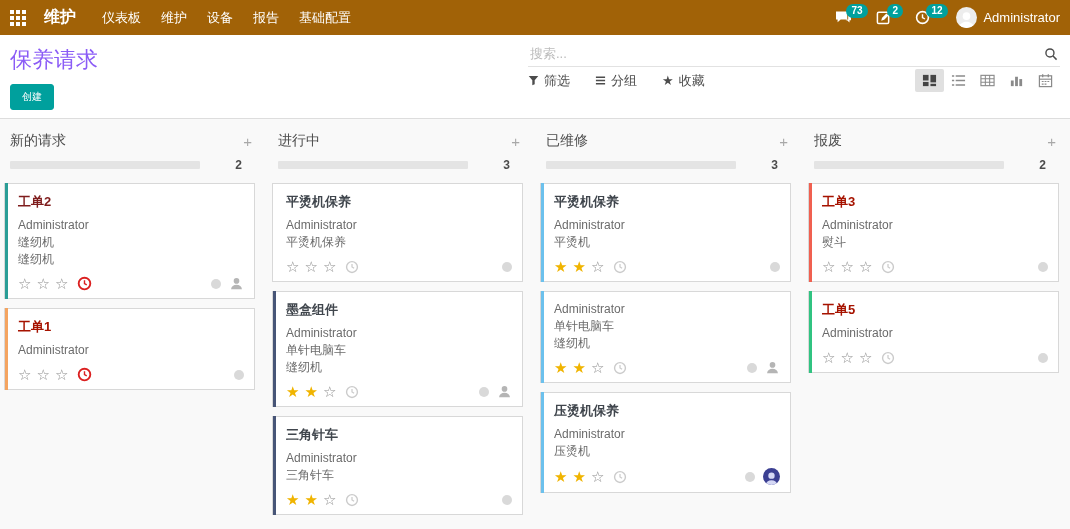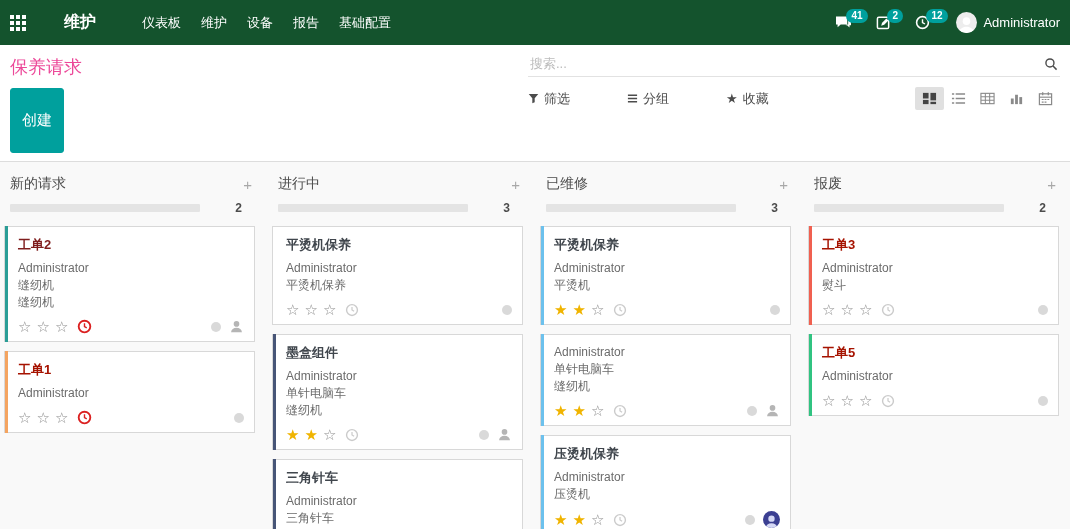--- a/index.html
+++ b/index.html
@@ -1,43 +1,43 @@
 <!DOCTYPE html>
 <html><head>
 <meta charset="utf-8">
 <style>
   * { box-sizing: border-box; margin: 0; padding: 0; }
   html,body { width:1070px; height:529px; overflow:hidden; }
   body { font-family:"Liberation Sans",sans-serif; background:#f9f9f9; }
 
   
-  .navbar { height:45px; background:#14532d; display:flex; align-items:center; color:#fff; padding-right:10px;gap:20px; }
+  .navbar { height:35px; background:#a16207; display:flex; align-items:center; color:#fff; padding-right:10px; }
   .apps-btn { width:36px; height:35px; display:flex; align-items:center; justify-content:center; cursor:pointer; }
   .apps-grid { display:grid; grid-template-columns:repeat(3,4px); grid-gap:2px; }
   .apps-grid i { width:4px; height:4px; background:#fff; display:block; }
   .app-title { font-size:16px; font-weight:bold; margin:0 16px 0 8px; cursor:pointer; }
   .nav-menu { display:flex; }
   .nav-menu .nav-item { color:#fff; font-size:13px; padding:0 10px; line-height:35px; cursor:pointer; white-space:nowrap; }
   .nav-right { margin-left:auto; display:flex; align-items:center; }
   .nav-ico { position:relative; margin:0 12px; color:#fff; cursor:pointer; display:flex; }
   .badge { position:absolute; top:-6px; left:11px; background:#00A09D; color:#fff; border-radius:9px; font-size:10px; font-weight:bold; padding:1px 5px; line-height:12px; }
   .user { display:flex; align-items:center; margin-left:14px; font-size:13px; cursor:pointer; }
   .user-avatar { width:21px; height:21px; border-radius:50%; background:#ededed; color:#bdbdbd; display:flex; align-items:flex-end; justify-content:center; margin-right:6px; overflow:hidden; }
 
   
   .cp { background:#fff; padding:8px 10px 8px 10px; display:flex; }
   .cp-left { flex:1; display:flex; flex-direction:column; }
-  .cp-title { font-size:18px; color:#ec4899; margin-top:2px; }
-  .btn-create { background:#00A09D; color:#fff; font-size:15px; border:1px solid #00A09D; padding:22px 11px; border-radius:3px; width:fit-content; margin-top:9px; cursor:pointer; font-family:inherit; }
+  .cp-title { font-size:22px; color:#8b5cf6; margin-top:2px; }
+  .btn-create { background:#00A09D; color:#fff; font-size:10px; border:1px solid #00A09D; padding:5px 11px; border-radius:3px; width:fit-content; margin-top:9px; cursor:pointer; font-family:inherit; }
   .cp-right { width:532px; display:flex; flex-direction:column; }
   .search { display:flex; align-items:flex-end; border-bottom:1px solid #e2e2e2; padding:3px 2px 5px 2px; }
   .search input { flex:1; border:none; outline:none; font-size:13px; color:#555; background:transparent; font-family:inherit; }
   .search input::placeholder { color:#bbb; }
   .search-ico { color:#4c4c4c; display:flex; cursor:pointer; }
-  .cp-row2 { display:flex; align-items:center; margin-top:10px;gap:32px; }
+  .cp-row2 { display:flex; align-items:center; margin-top:2px; }
   .cp-filter { display:inline-flex; align-items:center; gap:5px; font-size:13px; color:#4c4c4c; margin-right:25px; cursor:pointer; white-space:nowrap; }
   .fav-star { font-size:13px; line-height:1; }
   .switcher { margin-left:auto; display:flex; align-items:center; }
   .sw { width:29px; height:23px; display:flex; align-items:center; justify-content:center; color:#8a8a8a; cursor:pointer; }
   .sw.active { background:#e0e0e0; color:#444; border-radius:2px; }
 
   
   .kanban { display:flex; align-items:flex-start; padding:9px 5px 0 4px; border-top:1px solid #ddd; background:#f9f9f9; height:426px; overflow:hidden; }
   .col { width:251px; margin-right:17px; flex:none; }
   .col-head { display:flex; align-items:center; padding:4px 3px 0 6px; }
@@ -83,21 +83,21 @@
     <span class="nav-item">设备</span>
     <span class="nav-item">报告</span>
     <span class="nav-item">基础配置</span>
   </nav>
   <div class="nav-right">
     <span class="nav-ico">
       <svg viewBox="0 0 18 16" width="17" height="15" fill="currentColor">
           <path d="M1 1.5h12v8.5H6l-3.3 3v-3H1z"></path>
           <path d="M14 4h3v7h-1.6v2.3L12.8 11h-1.3V10H14z"></path>
         </svg>
-      <span class="badge">41</span>
+      <span class="badge">73</span>
     </span>
     <span class="nav-ico">
       <svg viewBox="0 0 16 16" width="15" height="15">
           <rect x="1.5" y="2.5" width="12" height="12" rx="1.5" fill="none" stroke="currentColor" stroke-width="1.6"></rect>
           <path d="M5.5 11.5l1-3.2 4.6-4.6 2.2 2.2-4.6 4.6z" fill="currentColor"></path>
         </svg>
       <span class="badge">2</span>
     </span>
     <span class="nav-ico">
       <svg viewBox="0 0 16 16" width="15" height="15">

